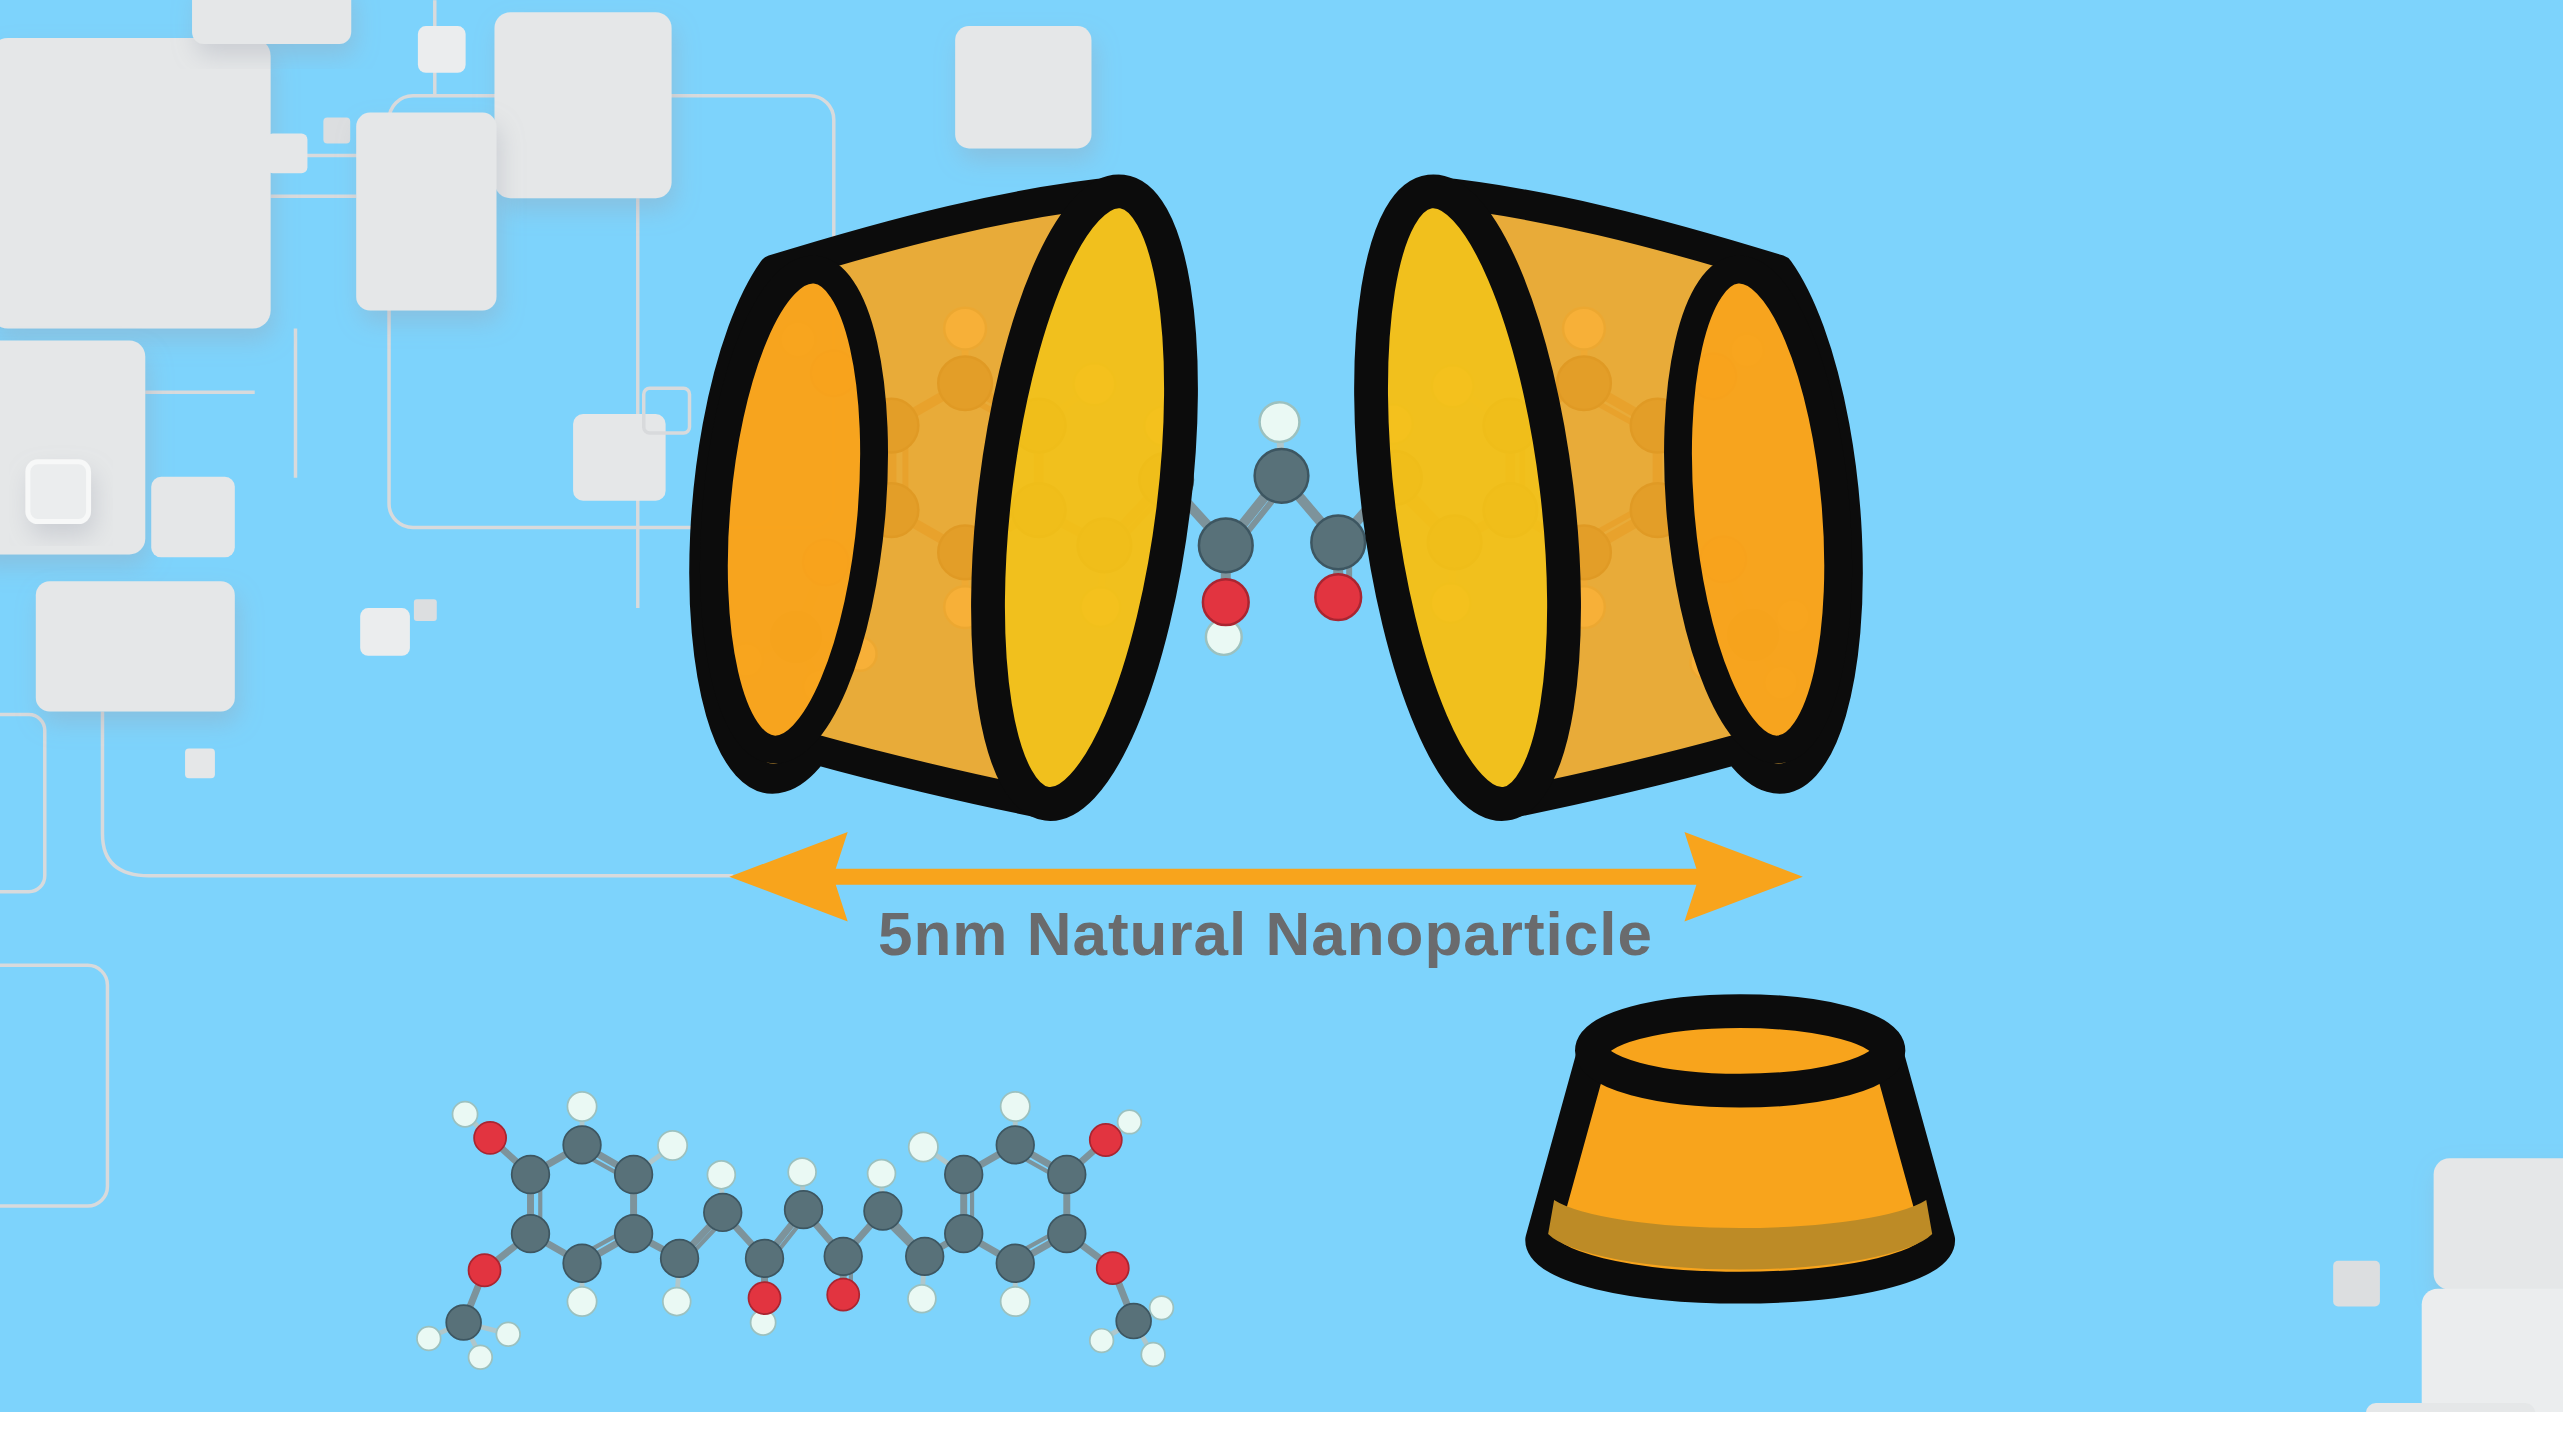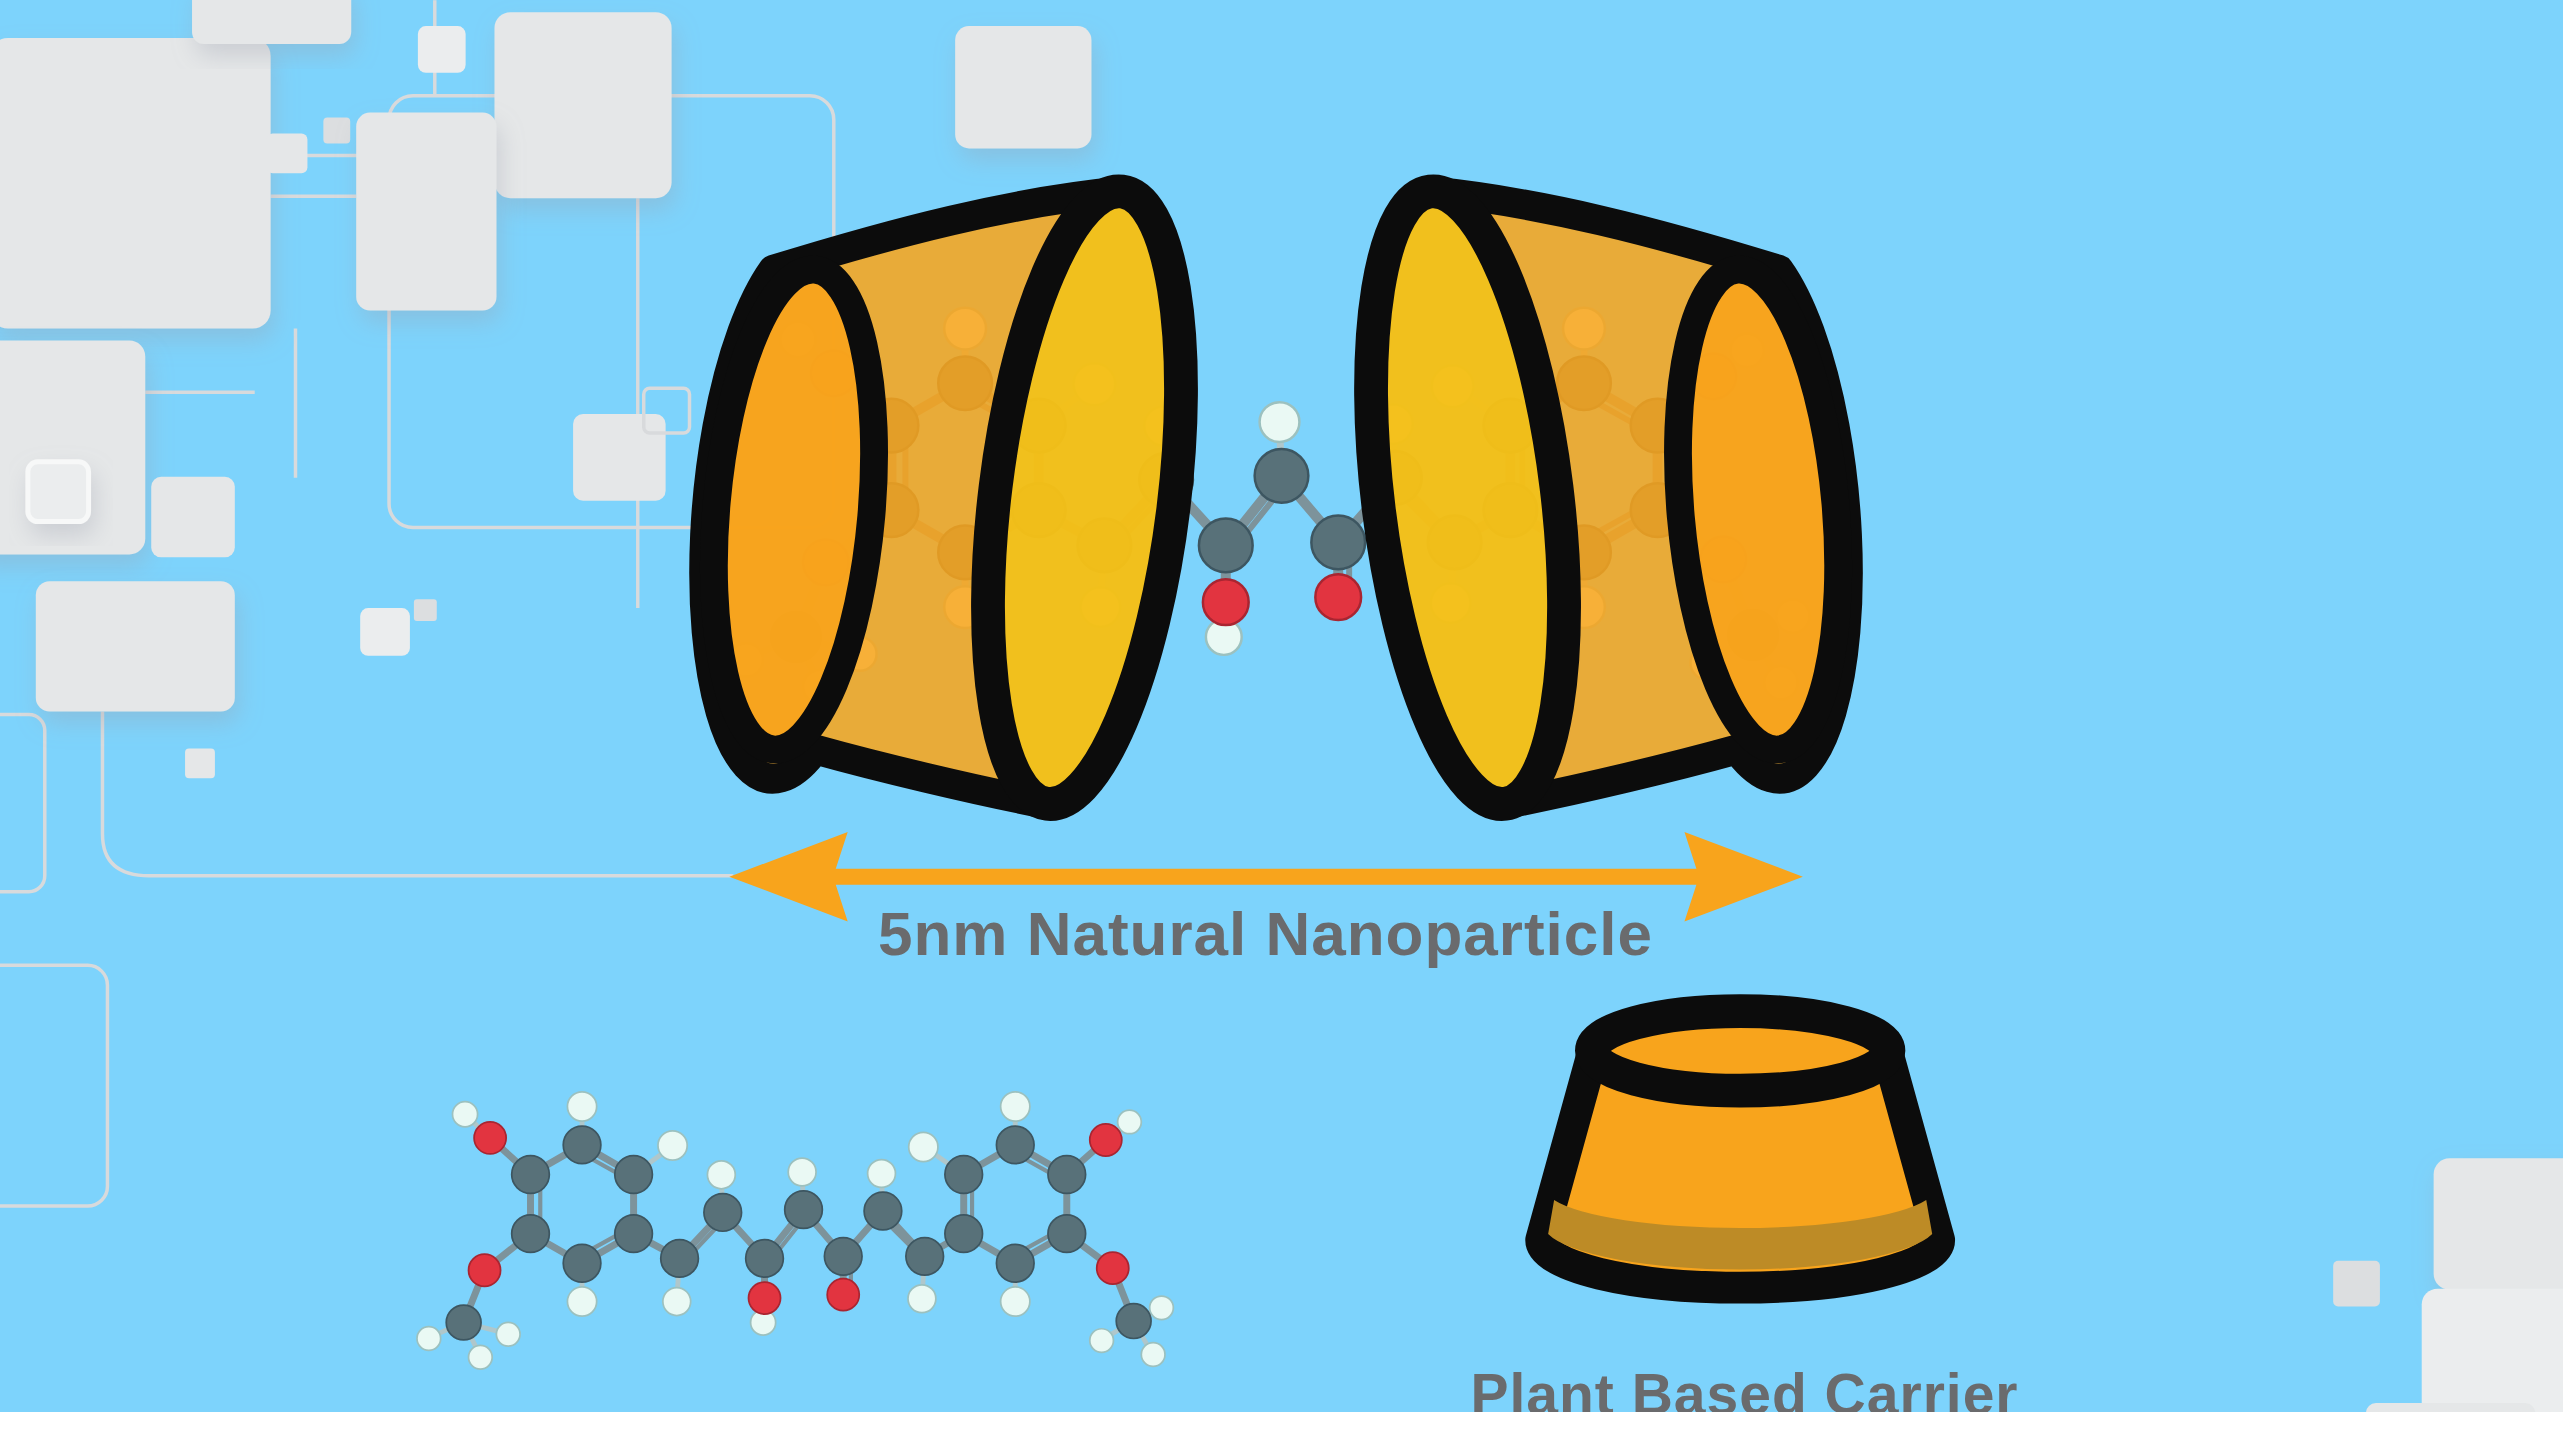--- a/index.html
+++ b/index.html
@@ -229,15 +229,14 @@
     <use href="#mol" transform="translate(585,1210) scale(0.70)"></use>
 
     <g>
       <path class="carrier-body" d="M1601,1058 L1549,1246 A200,48 0 0 0 1949,1246 L1897,1058 A149,40 0 0 1 1601,1058 Z"></path>
       <path class="carrier-band" d="M1556,1240 A198,46 0 0 0 1942,1240 L1936,1206 A196,40 0 0 1 1562,1206 Z"></path>
       <ellipse class="carrier-top" cx="1749" cy="1056" rx="149" ry="40"></ellipse>
     </g>
   </svg>
 
   <div id="label-nano" class="label">5nm Natural Nanoparticle</div>
-  <div id="label-carrier" class="label">Plant Based Carrier</div>
 </div>
 
 
 </body></html>

